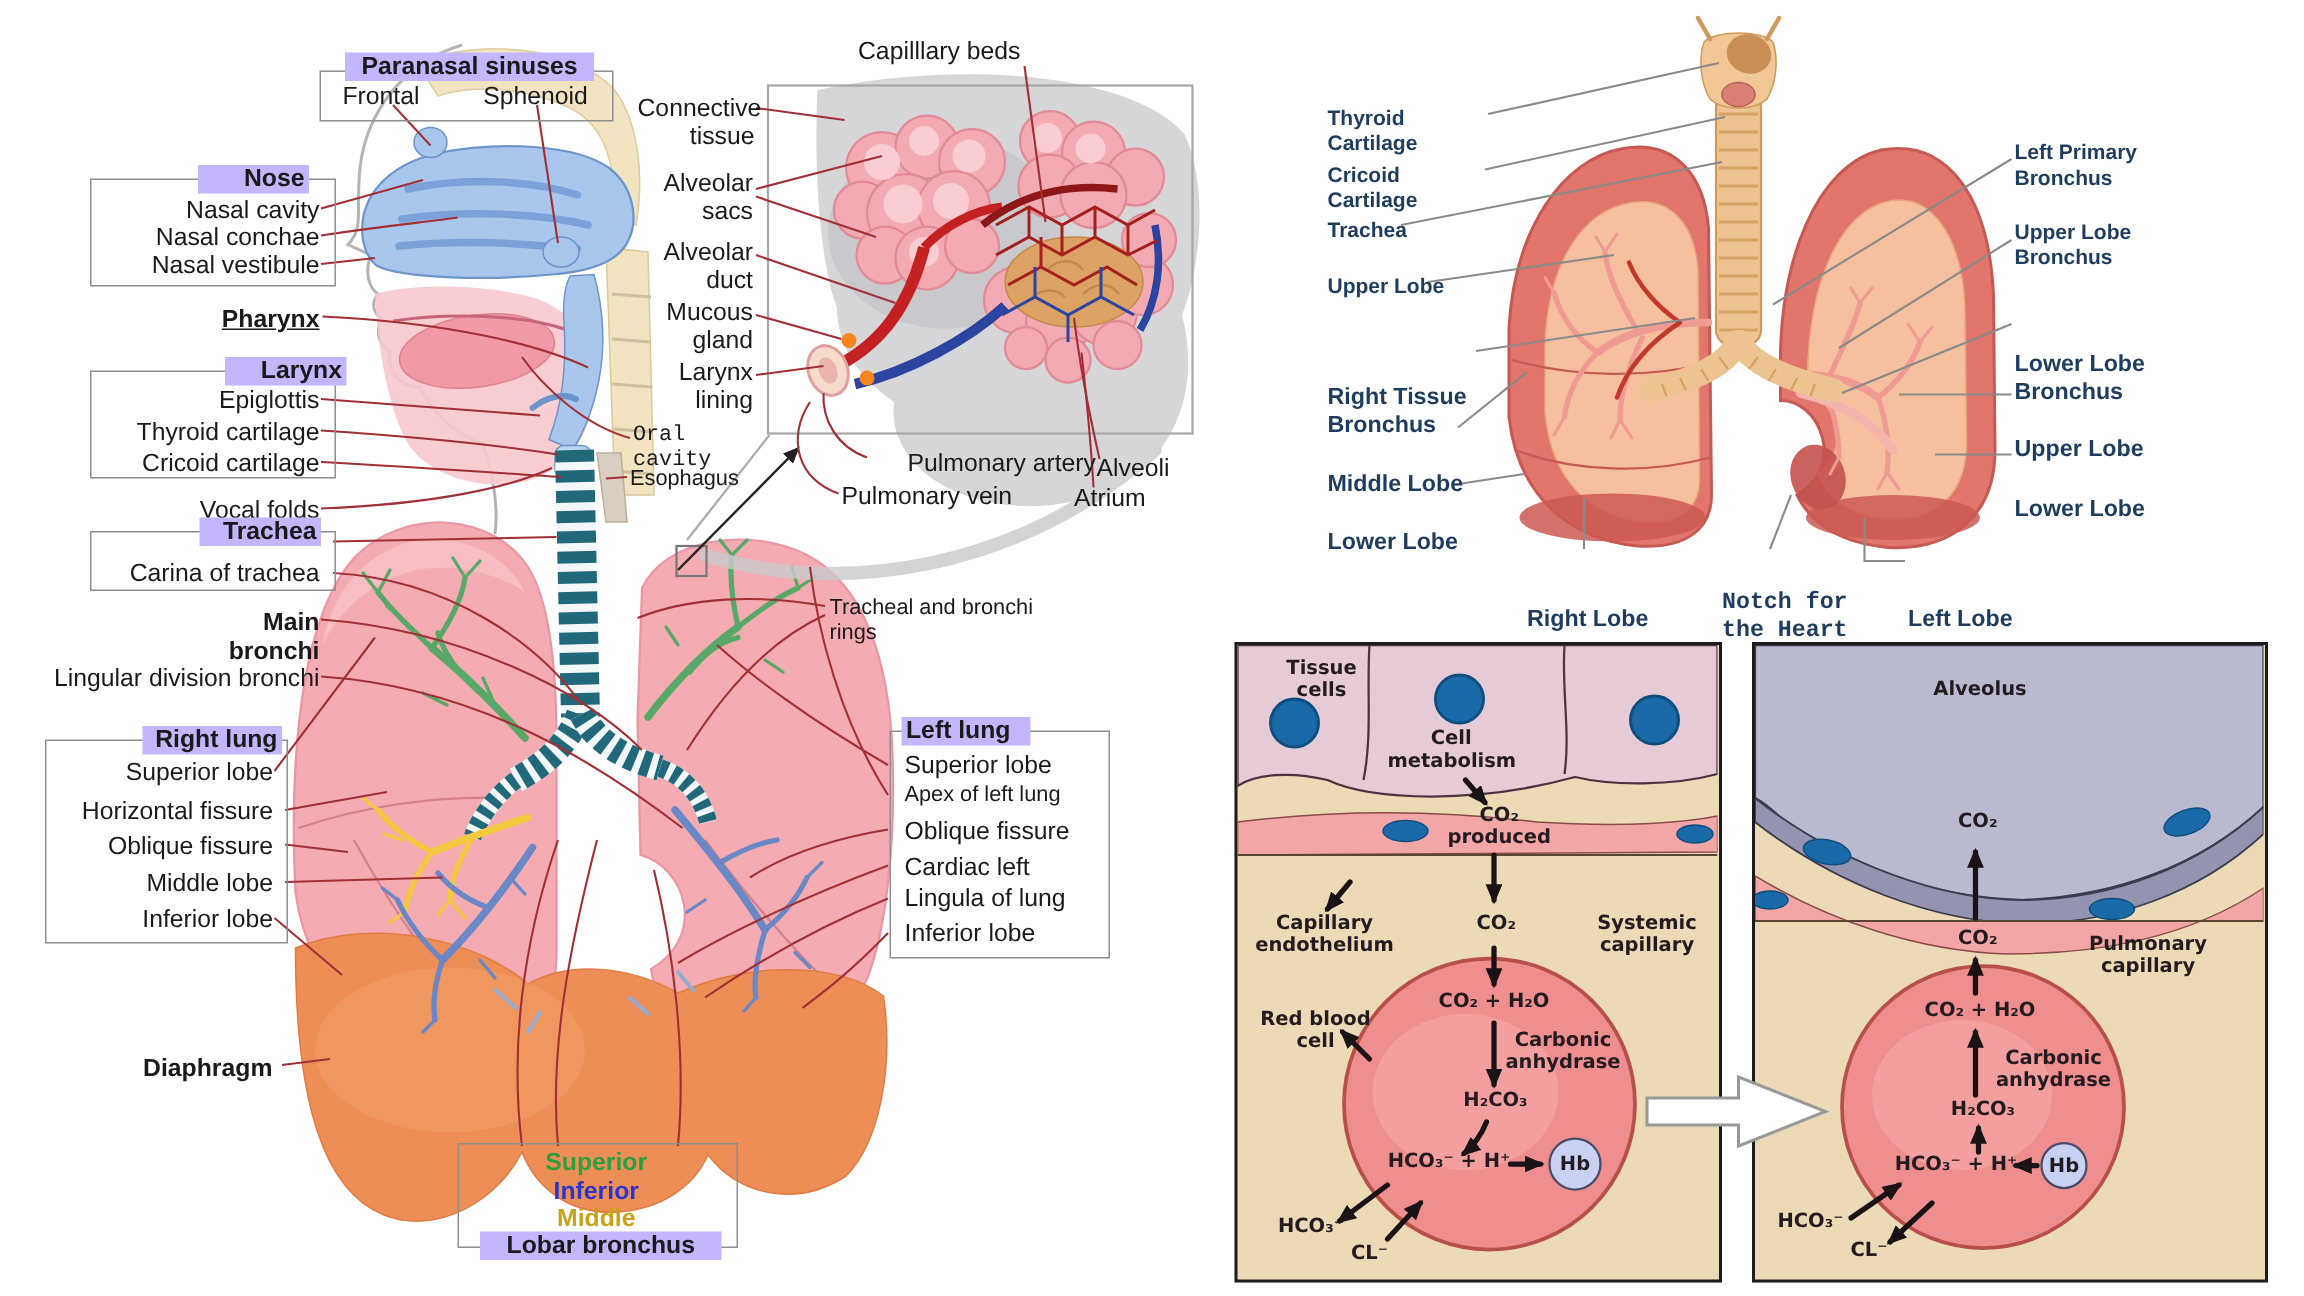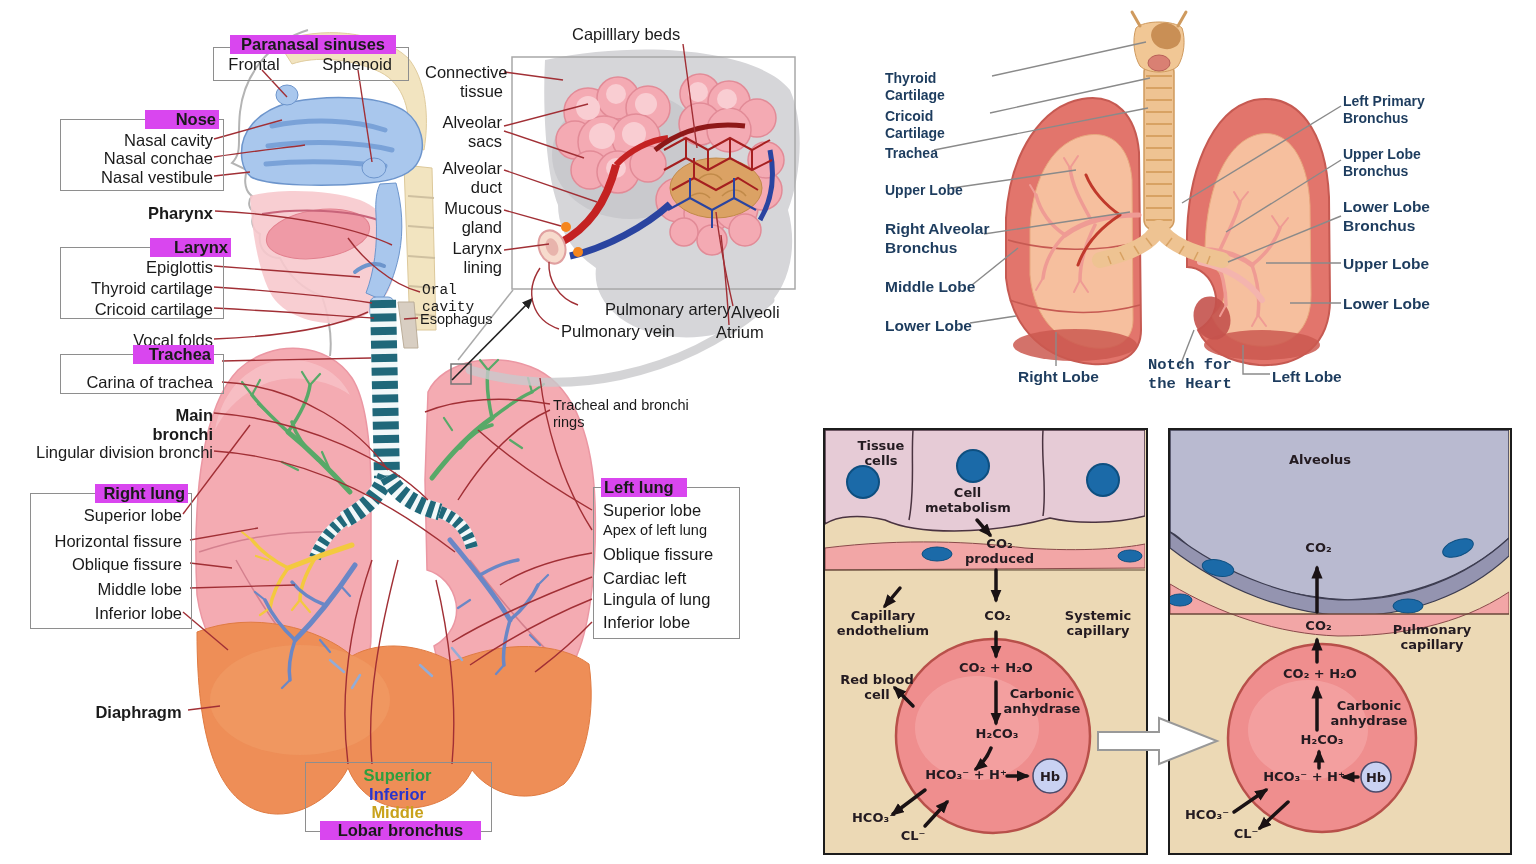--- a/index.html
+++ b/index.html
@@ -6,30 +6,30 @@
   #root{position:relative;width:1536px;height:864px;background:#fff;overflow:hidden;
         font-family:"Liberation Sans",sans-serif;}
   svg{display:block;}
   .art{position:absolute;left:0;top:0;}
   
   .lbl{position:absolute;font-size:16.5px;color:#1a1a1a;line-height:1.14;white-space:pre-line;}
   .b{font-weight:bold;}
   .ra{text-align:right;}
   .ctr{text-align:center;}
   .sm{font-size:14.5px;}
-  .bg{background:#d946ef;padding:0 3px;}
+  .bg{background:#c4b5fd;padding:0 3px;}
   
   .box{position:absolute;border:1.3px solid #8e8e8e;}
   
   .c-sup{color:#2e9e3e;font-weight:bold;}
   .c-inf{color:#2a35cc;font-weight:bold;}
   .c-mid{color:#c9a21c;font-weight:bold;}
   
   .nav{position:absolute;font-size:14px;font-weight:600;color:#1d3c5e;line-height:1.2;white-space:pre-line;}
-  .navb{font-size:15.5px;font-weight:700;}
+  .navb{font-size:15.5px;font-weight:700;margin-top:36px;}
   
   .panel{position:absolute;border:2.5px solid #1c1c1c;background:#ecd9b5;box-sizing:border-box;}
   .pl{position:absolute;font-family:"DejaVu Sans",sans-serif;font-size:13px;font-weight:bold;
       color:#241b21;text-align:center;line-height:1.18;white-space:pre-line;}
   .blockarrow{position:absolute;z-index:5;}
 </style>
 </head>
 <body>
 
 <div id="root">
@@ -295,25 +295,25 @@
   <div class="box" style="left:60px;top:119px;width:162px;height:70px;"></div>
   <div class="box" style="left:60px;top:247px;width:162px;height:70px;"></div>
   <div class="box" style="left:60px;top:354px;width:162px;height:38px;"></div>
   <div class="box" style="left:30px;top:493px;width:160px;height:134px;"></div>
   <div class="box" style="left:593px;top:487px;width:145px;height:150px;"></div>
   <div class="box" style="left:305px;top:762px;width:185px;height:68px;"></div>
 
   <div class="lbl b ctr bg" style="left:230px;top:35px;width:160px;">Paranasal sinuses</div>
   <div class="lbl ctr" style="left:218px;top:55px;width:72px;">Frontal</div>
   <div class="lbl ctr" style="left:316px;top:55px;width:82px;">Sphenoid</div>
-  <div class="lbl b ra bg" style="left:145px;top:110px;width:68px;">Nose</div>
+  <div class="lbl b ra bg" style="left:132px;top:110px;width:68px;">Nose</div>
   <div class="lbl ra" style="left:93px;top:131px;width:120px;">Nasal cavity</div>
   <div class="lbl ra" style="left:83px;top:149px;width:130px;">Nasal conchae</div>
   <div class="lbl ra" style="left:73px;top:168px;width:140px;">Nasal vestibule</div>
-  <div class="lbl b ra" style="left:123px;top:204px;width:90px;">Pharynx</div>
+  <div class="lbl b ra" style="left:123px;top:204px;width:90px;text-decoration:underline;">Pharynx</div>
   <div class="lbl b ra bg" style="left:150px;top:238px;width:75px;">Larynx</div>
   <div class="lbl ra" style="left:113px;top:258px;width:100px;">Epiglottis</div>
   <div class="lbl ra" style="left:73px;top:279px;width:140px;">Thyroid cartilage</div>
   <div class="lbl ra" style="left:73px;top:300px;width:140px;">Cricoid cartilage</div>
   <div class="lbl ra" style="left:113px;top:331px;width:100px;">Vocal folds</div>
   <div class="lbl b ra bg" style="left:133px;top:345px;width:75px;">Trachea</div>
   <div class="lbl ra" style="left:73px;top:373px;width:140px;">Carina of trachea</div>
   <div class="lbl b ra" style="left:113px;top:406px;width:100px;">Main bronchi</div>
   <div class="lbl ra" style="left:28px;top:443px;width:185px;">Lingular division bronchi</div>
   <div class="lbl b ra bg" style="left:95px;top:484px;width:87px;">Right lung</div>
@@ -353,21 +353,21 @@
 lining</div>
   <div class="lbl" style="left:580px;top:300px;width:135px;margin-left:25px;">Pulmonary artery</div>
   <div class="lbl" style="left:561px;top:322px;width:125px;">Pulmonary vein</div>
   <div class="lbl" style="left:731px;top:303px;width:60px;">Alveoli</div>
   <div class="lbl" style="left:716px;top:323px;width:60px;">Atrium</div>
 
   <div class="nav" style="left:885px;top:70px;width:110px;">Thyroid Cartilage</div>
   <div class="nav" style="left:885px;top:108px;width:110px;">Cricoid Cartilage</div>
   <div class="nav" style="left:885px;top:145px;width:80px;">Trachea</div>
   <div class="nav" style="left:885px;top:182px;width:80px;">Upper Lobe</div>
-  <div class="nav navb" style="left:885px;top:220px;width:115px;">Right Alveolar
+  <div class="nav navb" style="left:885px;top:220px;width:115px;">Right Tissue
 Bronchus</div>
   <div class="nav navb" style="left:885px;top:278px;width:105px;">Middle Lobe</div>
   <div class="nav navb" style="left:885px;top:317px;width:105px;">Lower Lobe</div>
   <div class="nav navb" style="left:1018px;top:368px;width:90px;">Right Lobe</div>
   <div class="nav navb" style="left:1148px;top:356px;width:85px;font-family:Liberation Mono, monospace;">Notch for
 the Heart</div>
   <div class="nav navb" style="left:1272px;top:368px;width:85px;">Left Lobe</div>
   <div class="nav" style="left:1343px;top:93px;width:95px;">Left Primary
 Bronchus</div>
   <div class="nav" style="left:1343px;top:146px;width:95px;">Upper Lobe

